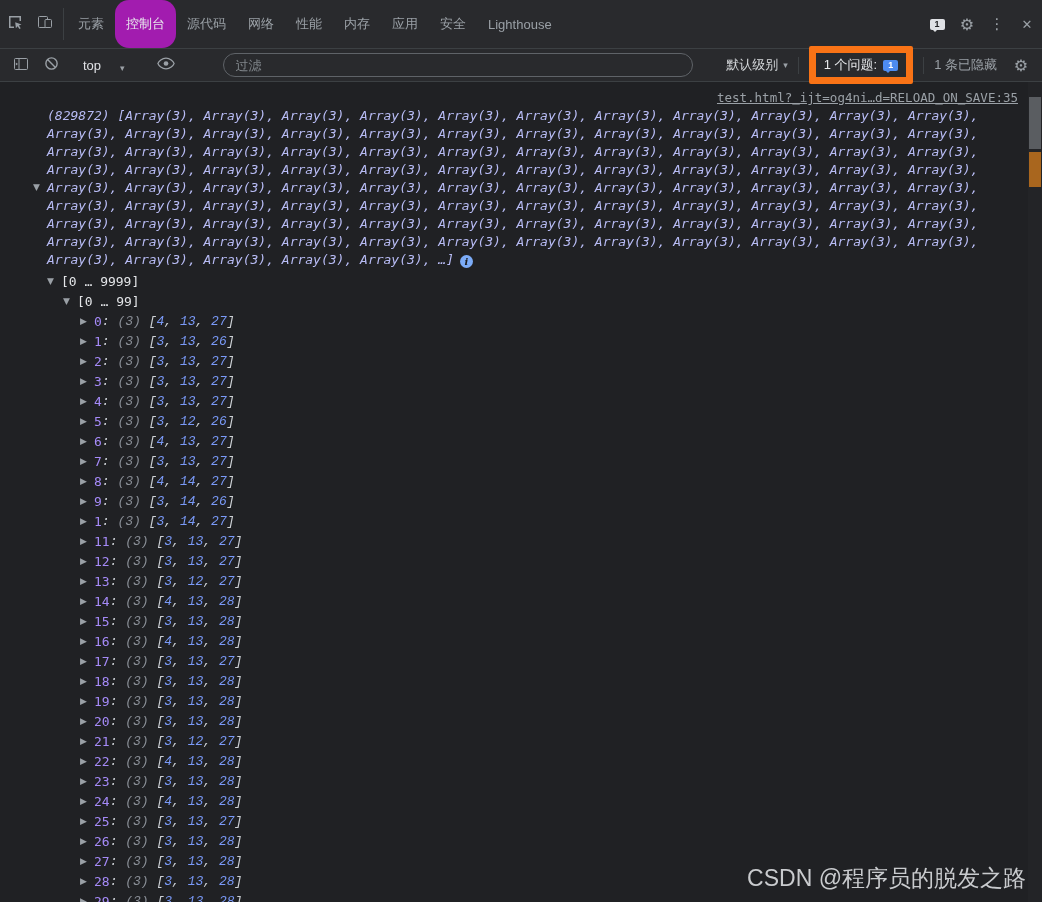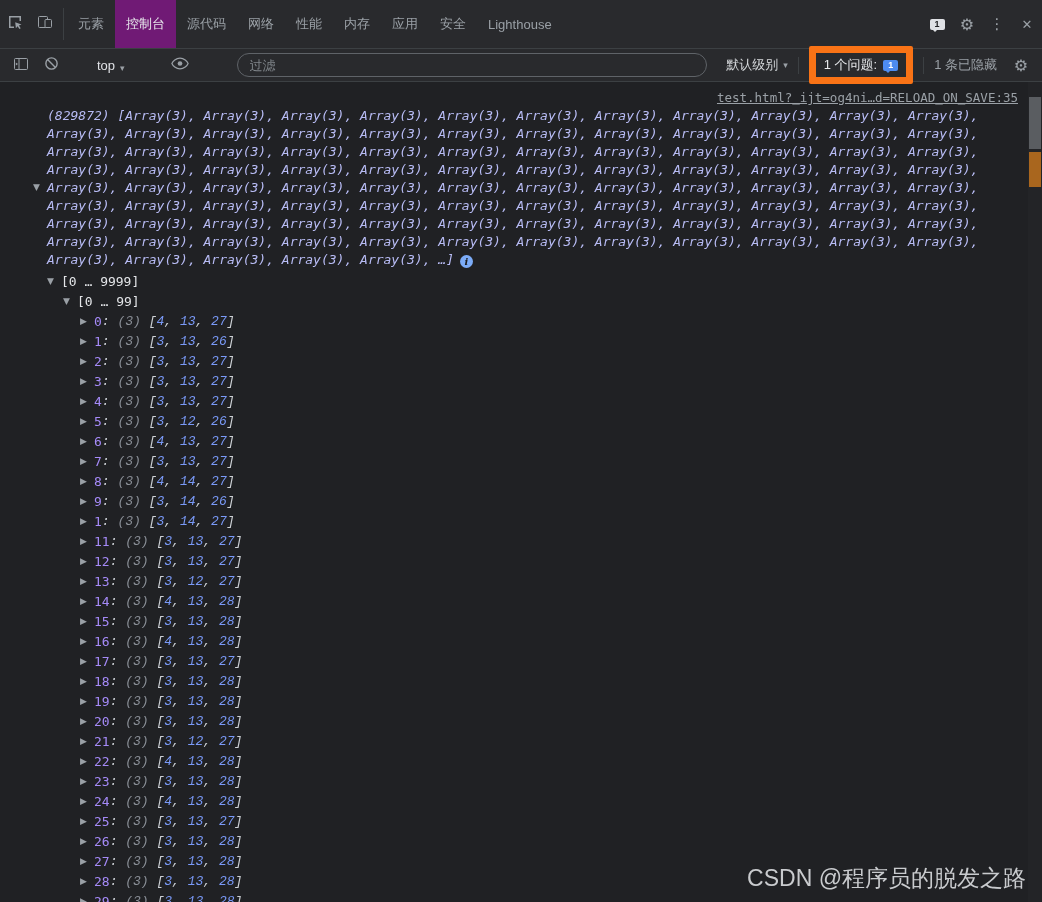--- a/index.html
+++ b/index.html
@@ -12,35 +12,35 @@
             display:flex; align-items:stretch; }
   .icon-btn { width:30px; display:flex; align-items:center; justify-content:center;
               color:#9aa0a6; cursor:pointer; flex:none; }
   .glyph { font-family:"DejaVu Sans", sans-serif; color:#9aa0a6; }
   .gear { font-size:16px; }
   .kebab { font-size:15px; }
   .close { font-size:13px; }
   .vsep { width:1px; background:#3c4043; margin:8px 3px; flex:none; }
   .tabs { display:flex; }
   .tab { padding:0 11px; display:flex; align-items:center; font-size:13px; color:#9aa0a6; cursor:pointer; }
-  .tab.active { background:#701a75; color:#e8eaed; }
+  .tab.active { background:#a21caf; color:#e8eaed;border-radius:14px; }
   .tabbar-right { margin-left:auto; display:flex; align-items:stretch; }
 
   .bubble { position:relative; display:inline-block; width:15px; height:11px; border-radius:2px;
             background:#dfe1e5; color:#202124; font-size:9px; font-weight:bold; line-height:11px;
             text-align:center; }
   .bubble::after { content:""; position:absolute; left:2px; top:10px;
                    border:3px solid transparent; border-top-color:#dfe1e5; }
   .bubble.blue { background:#4d8bf0; color:#ffffff; }
   .bubble.blue::after { border-top-color:#4d8bf0; }
 
   
   .ctoolbar { height:33px; flex:none; background:#292a2d; border-bottom:1px solid #3c4043;
               display:flex; align-items:center; padding:0 6px; font-size:13px; color:#9aa0a6; }
-  .ctx { display:flex; align-items:flex-end; gap:5px; color:#dfe1e5; margin:0 24px; cursor:pointer; }
+  .ctx { display:flex; align-items:flex-end; gap:19px; color:#dfe1e5; margin:0 10px; cursor:pointer; }
   .caret { font-family:"DejaVu Sans", sans-serif; font-size:9px; color:#9aa0a6; }
   .eye-btn { margin-left:16px; }
   .filter { width:470px; height:24px; margin-left:42px; background:#292a2d;
             border:1px solid #5f6368; border-radius:12px; color:#eab308;
             font:13px "Liberation Sans", sans-serif; padding:0 12px; outline:none; }
   .filter::placeholder { color:#80868b; }
   .tb-right { margin-left:auto; display:flex; align-items:center; gap:9px; }
   .levels { display:flex; align-items:center; gap:5px; color:#d6d9dc; cursor:pointer; }
   .issues-box { display:flex; align-items:center; gap:6px; border:7px solid #f97316;
                 border-radius:2px; padding:3px 8px; color:#e8eaed; cursor:pointer; }

